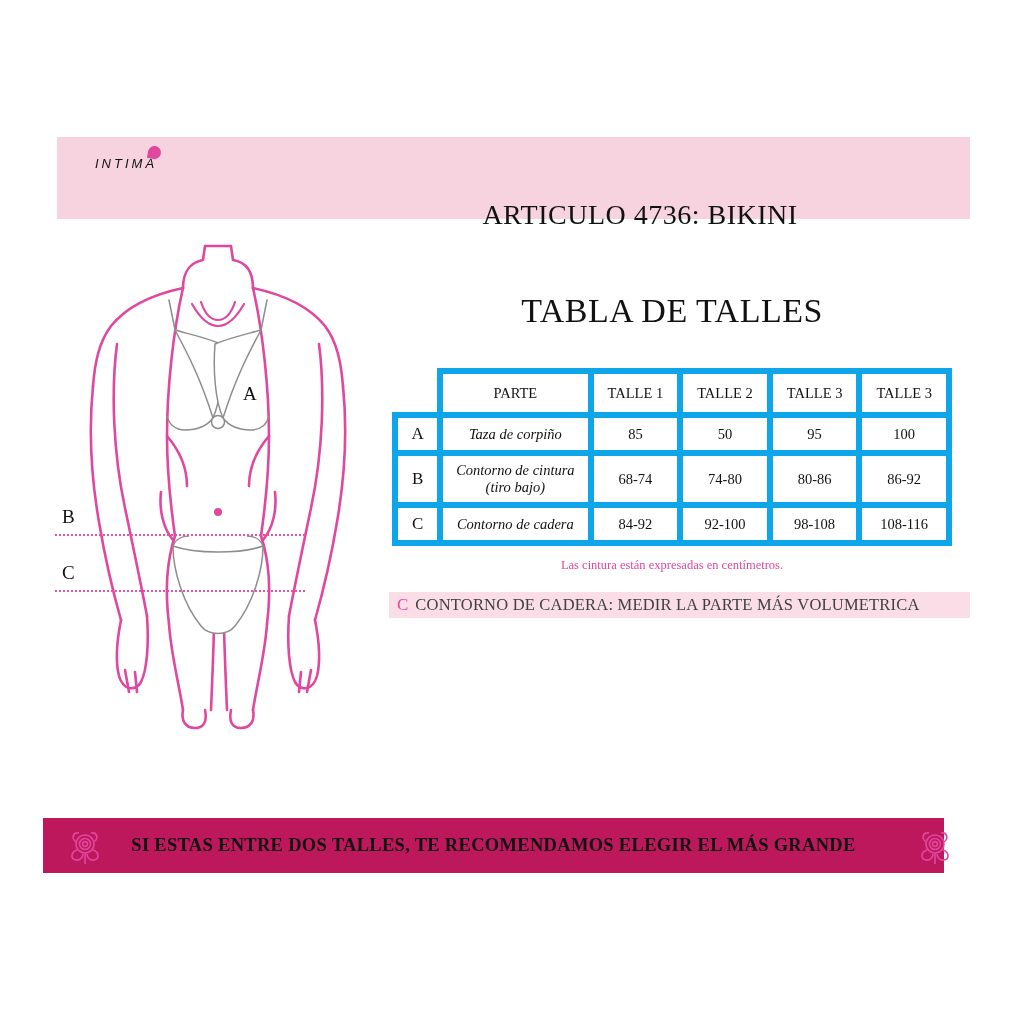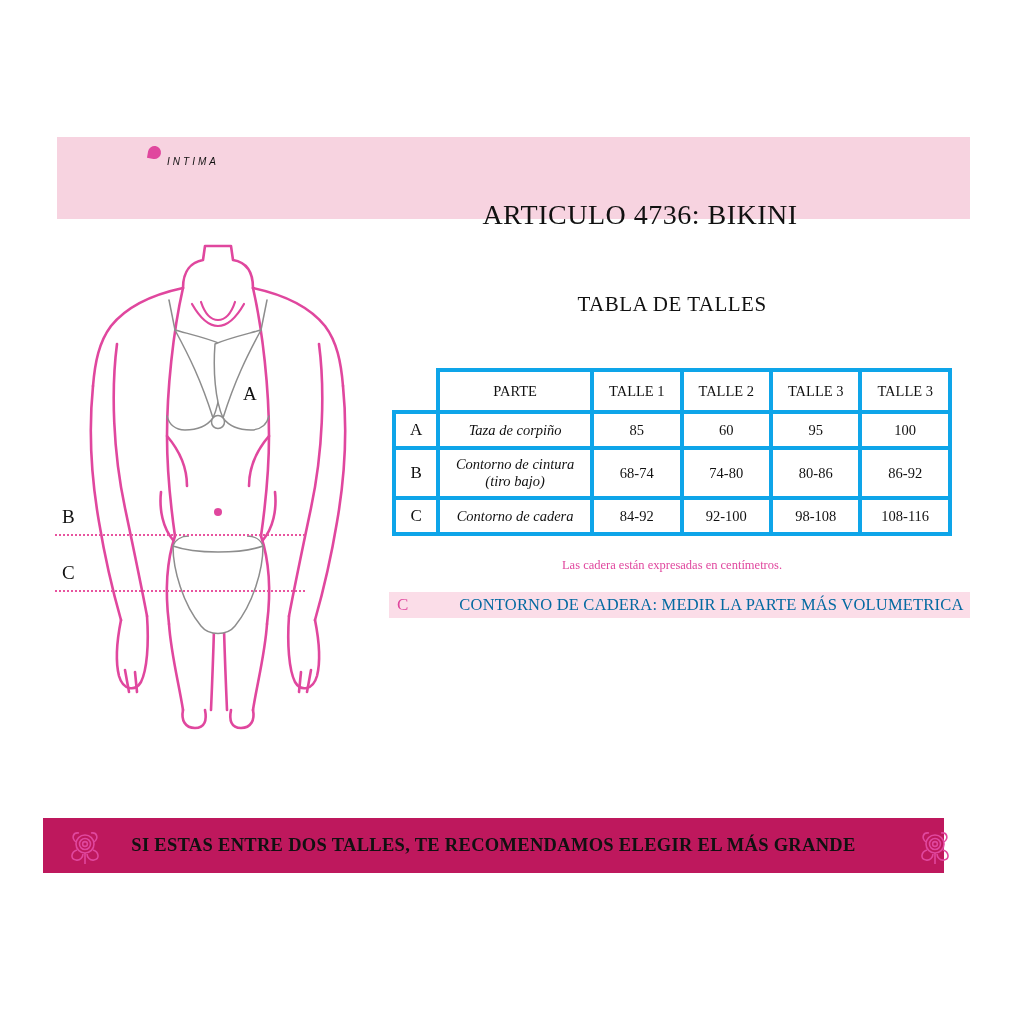--- a/index.html
+++ b/index.html
@@ -39,25 +39,25 @@
     letter-spacing: 1px;
     color: #111;
     line-height: 1;
     border-bottom: 2px solid #111;
     padding-bottom: 2px;
     display: inline-block;
   }
   .brand-sub {
     font-family: "Liberation Sans", sans-serif;
     font-style: italic;
-    font-size: 10px;
+    font-size: 13px;
     letter-spacing: 3px;
     color: #111;
     margin-top: 4px;
-    text-align: center;
+    text-align: left;
     padding-right: 4px;
   }
   .brand-dot {
     position: absolute;
     left: 148px;
     top: 146px;
     width: 13px;
     height: 13px;
     background: #e0479e;
     border-radius: 50% 50% 50% 0;
@@ -102,34 +102,34 @@
   .dot-line-b { left: 55px; top: 534px; width: 250px; }
   .dot-line-c { left: 55px; top: 590px; width: 250px; }
 
   
   .table-title {
     position: absolute;
     left: 392px;
     top: 292px;
     width: 560px;
     text-align: center;
-    font-size: 21px;
+    font-size: 34px;
     letter-spacing: 0.5px;
     color: #111;
   }
   table.sizes {
     position: absolute;
     left: 392px;
     top: 368px;
     width: 560px;
     border-collapse: collapse;
     font-size: 14.5px;
   }
   table.sizes th, table.sizes td {
-    border: 4px solid #0ea5e9;
+    border: 6px solid #0ea5e9;
     padding: 6px 6px;
     text-align: center;
     font-weight: normal;
     color: #111;
     background: #ffffff;
   }
   table.sizes tr.head th { height: 26px; }
   table.sizes th.corner {
     border-left: none;
     border-top: none;
@@ -172,23 +172,22 @@
     padding-left: 8px;
     box-sizing: border-box;
   }
   .hip-band .letter {
     color: #e0479e;
     font-size: 17px;
     margin-right: 7px;
   }
   .hip-band .text {
     font-size: 16.5px;
-    color: #0369a1;
+    color: #404040;
     letter-spacing: 0.2px;
-    margin-left: 44px;
   }
 
   
   .footer-band {
     position: absolute;
     left: 43px;
     top: 818px;
     width: 901px;
     height: 55px;
     background: #be185d;
@@ -315,21 +314,21 @@
     <th class="val">TALLE 2</th>
     <th class="val">TALLE 3</th>
     <th class="val">TALLE 3</th>
   </tr>
   <tr>
     <td class="rowletter">A</td>
     <td class="partname">
       <span class="cell-sub">Taza de corpiño</span>
     </td>
     <td class="val">85</td>
-    <td class="val">60</td>
+    <td class="val">50</td>
     <td class="val">95</td>
     <td class="val">100</td>
   </tr>
   <tr>
     <td class="rowletter">B</td>
     <td class="partname">
       <span class="cell-sub">Contorno de cintura</span>
       <span class="cell-sub">(tiro bajo)</span>
     </td>
     <td class="val">68-74</td>
@@ -343,21 +342,21 @@
       <span class="cell-sub">Contorno de cadera</span>
     </td>
     <td class="val">84-92</td>
     <td class="val">92-100</td>
     <td class="val">98-108</td>
     <td class="val">108-116</td>
   </tr>
 </tbody>
   </table>
 
-<div class="table-note">Las cadera están expresadas en centímetros.</div>
+<div class="table-note">Las cintura están expresadas en centímetros.</div>
 
 <div class="hip-band">
   <span class="letter">C</span>
   <span class="text">CONTORNO DE CADERA: MEDIR LA PARTE MÁS VOLUMETRICA</span>
 </div>
 
 <div class="footer-band">
   <span class="footer-text">SI ESTAS ENTRE DOS TALLES, TE RECOMENDAMOS ELEGIR EL MÁS GRANDE</span>
 </div>
 

